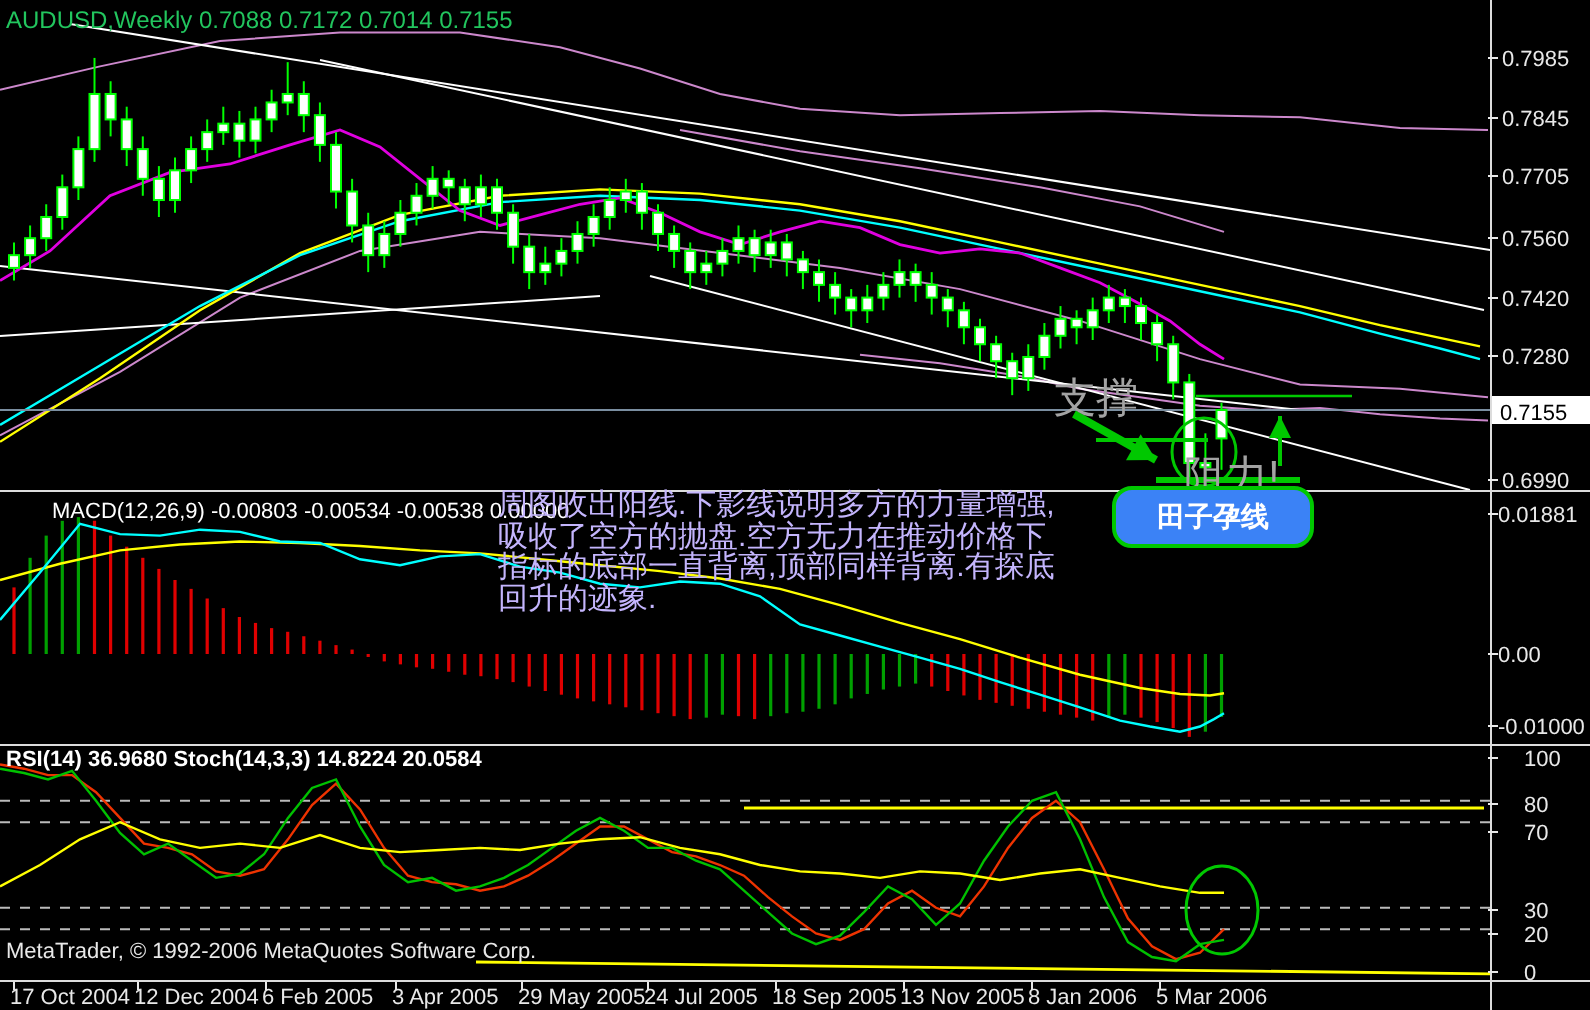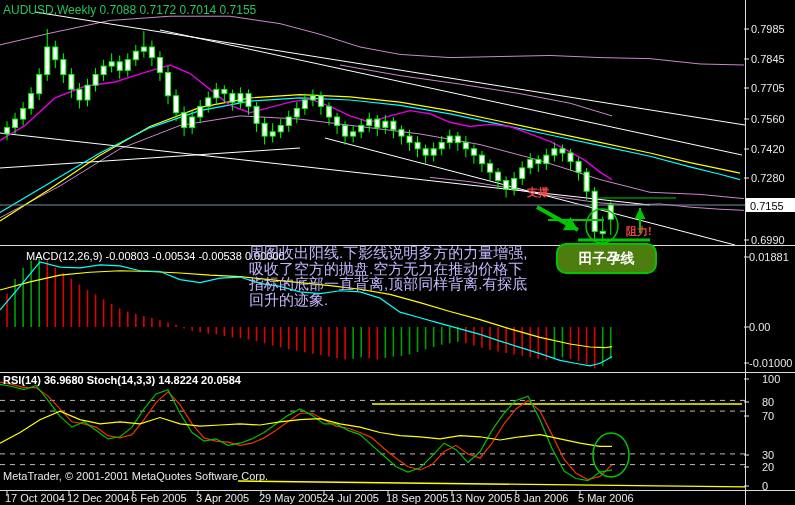--- a/index.html
+++ b/index.html
@@ -4,24 +4,24 @@
 <style>
   html,body{margin:0;padding:0;background:#000;}
   #stage{position:relative;width:795px;height:505px;background:#000;overflow:hidden;
          font-family:"Liberation Sans",sans-serif;}
   #chart-svg{position:absolute;left:0;top:0;}
   svg text{font-family:"Liberation Sans",sans-serif;}
   .lbl{position:absolute;white-space:nowrap;}
   .title{left:3px;top:3px;font-size:12px;color:#22c55e;}
   .indlbl{font-size:11px;color:#ffffff;}
   .note{left:249px;top:245px;font-size:15px;line-height:15.5px;font-weight:normal;color:#c4b5fd;}
-  .grntxt{color:#ef4444;font-size:11px;font-weight:bold;}
+  .grntxt{color:#a3a3a3;font-size:21px;font-weight:normal;}
   .patternbox{position:absolute;left:556px;top:243px;width:97px;height:27px;
       border:2px solid #00c800;border-radius:10px;color:#ffffff;font-size:14px;font-weight:bold;
-      text-align:center;line-height:26px;background:#4d7c0f;}
+      text-align:center;line-height:26px;background:#3b82f6;}
   .copyright{left:3px;top:470px;font-size:11px;color:#e8e8e8;}
 </style>
 </head>
 <body>
 
 <div id="stage">
   <svg id="chart-svg" width="795" height="505">
       <defs>
         <clipPath id="clip-main">
           <rect x="0" y="0" width="745" height="245"></rect>
@@ -368,16 +368,16 @@
   <div class="lbl title">AUDUSD,Weekly 0.7088 0.7172 0.7014 0.7155</div>
   <div class="lbl indlbl" style="left:3px;top:250px;padding-left:23px;">MACD(12,26,9) -0.00803 -0.00534 -0.00538 0.00000</div>
   <div class="lbl indlbl" style="left:3px;top:374px;font-weight:bold;">RSI(14) 36.9680  Stoch(14,3,3) 14.8224 20.0584</div>
   <div class="lbl note">
     <div>周图收出阳线.下影线说明多方的力量增强,</div>
     <div>吸收了空方的抛盘.空方无力在推动价格下</div>
     <div>指标的底部一直背离,顶部同样背离.有探底</div>
     <div>回升的迹象.</div>
   </div>
   <div class="lbl grntxt" style="left:527px;top:185px;">支撑</div>
-  <div class="lbl grntxt" style="left:626px;top:224px;">阻力!</div>
+  <div class="lbl grntxt" style="left:592px;top:224px;">阻力!</div>
   <div class="patternbox">田子孕线</div>
-  <div class="lbl copyright">MetaTrader, © 2001-2001 MetaQuotes Software Corp.</div>
+  <div class="lbl copyright">MetaTrader, © 1992-2006 MetaQuotes Software Corp.</div>
 </div>
 
 </body></html>

